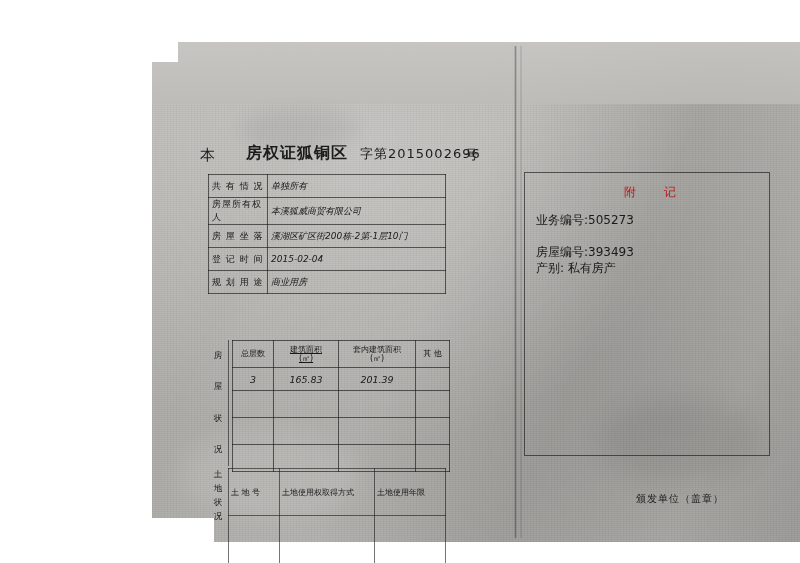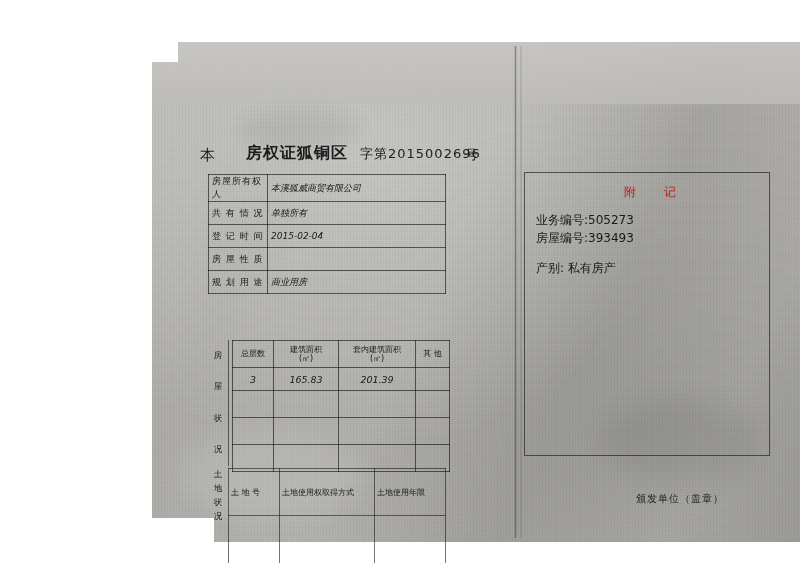--- a/index.html
+++ b/index.html
@@ -250,47 +250,47 @@
   <div class="title-row">
     <span class="title-ben">本</span>
     <span class="title-main">房权证狐铜区</span>
     <span class="title-zidi">字第2015002696</span>
     <span class="title-hao">号</span>
   </div>
 
   <table class="ltable">
     <tbody>
         <tr>
+      <td class="lbl">共 有 情 况</td>
+      <td class="val hand">单独所有</td>
+    </tr>
+    <tr>
       <td class="lbl">房屋所有权人</td>
       <td class="val hand">本溪狐威商贸有限公司</td>
     </tr>
     <tr>
-      <td class="lbl">共 有 情 况</td>
-      <td class="val hand">单独所有</td>
+      <td class="lbl">房 屋 坐 落</td>
+      <td class="val hand">溪湖区矿区街200栋-2第-1层10门</td>
     </tr>
     <tr>
       <td class="lbl">登 记 时 间</td>
       <td class="val hand">2015-02-04</td>
-    </tr>
-    <tr>
-      <td class="lbl">房 屋 性 质</td>
-      <td class="val hand"></td>
     </tr>
     <tr>
       <td class="lbl">规 划 用 途</td>
       <td class="val hand">商业用房</td>
     </tr>
   </tbody>
     </table>
 
   <table class="ltable" style="top:340px;left:232px;width:218px;">
     <tbody>
         <tr class="areahdr">
       <td style="width:34px;">总层数</td>
-      <td style="width:58px;">建筑面积<br>(㎡)</td>
+      <td style="width:58px;text-decoration:underline;">建筑面积<br>(㎡)</td>
       <td style="width:70px;">套内建筑面积<br>(㎡)</td>
       <td>其  他</td>
     </tr>
     <tr class="areaval">
       <td class="hand">3</td>
       <td class="hand">165.83</td>
       <td class="hand">201.39</td>
       <td class="hand"></td>
     </tr>
     <tr>
@@ -340,18 +340,18 @@
       <td class="hand"></td>
       <td class="hand"></td>
     </tr>
   </tbody>
     </table>
 
   <div class="rbox"></div>
   <div class="rtitle">附 记</div>
 
   <div class="rline" style="left:536px;top:212px;">业务编号:505273</div>
-  <div class="rline" style="left:536px;top:230px;">房屋编号:393493</div>
+  <div class="rline" style="left:536px;top:244px;">房屋编号:393493</div>
   <div class="rline" style="left:536px;top:260px;">产别: 私有房产</div>
 
   <div class="seal">颁发单位（盖章）</div>
 
 </div>
 
 </body></html>

